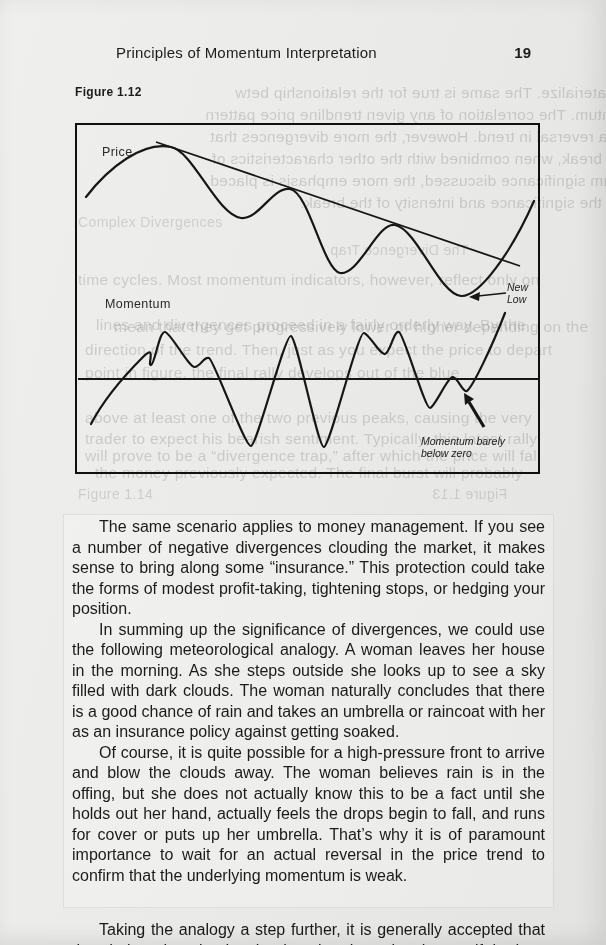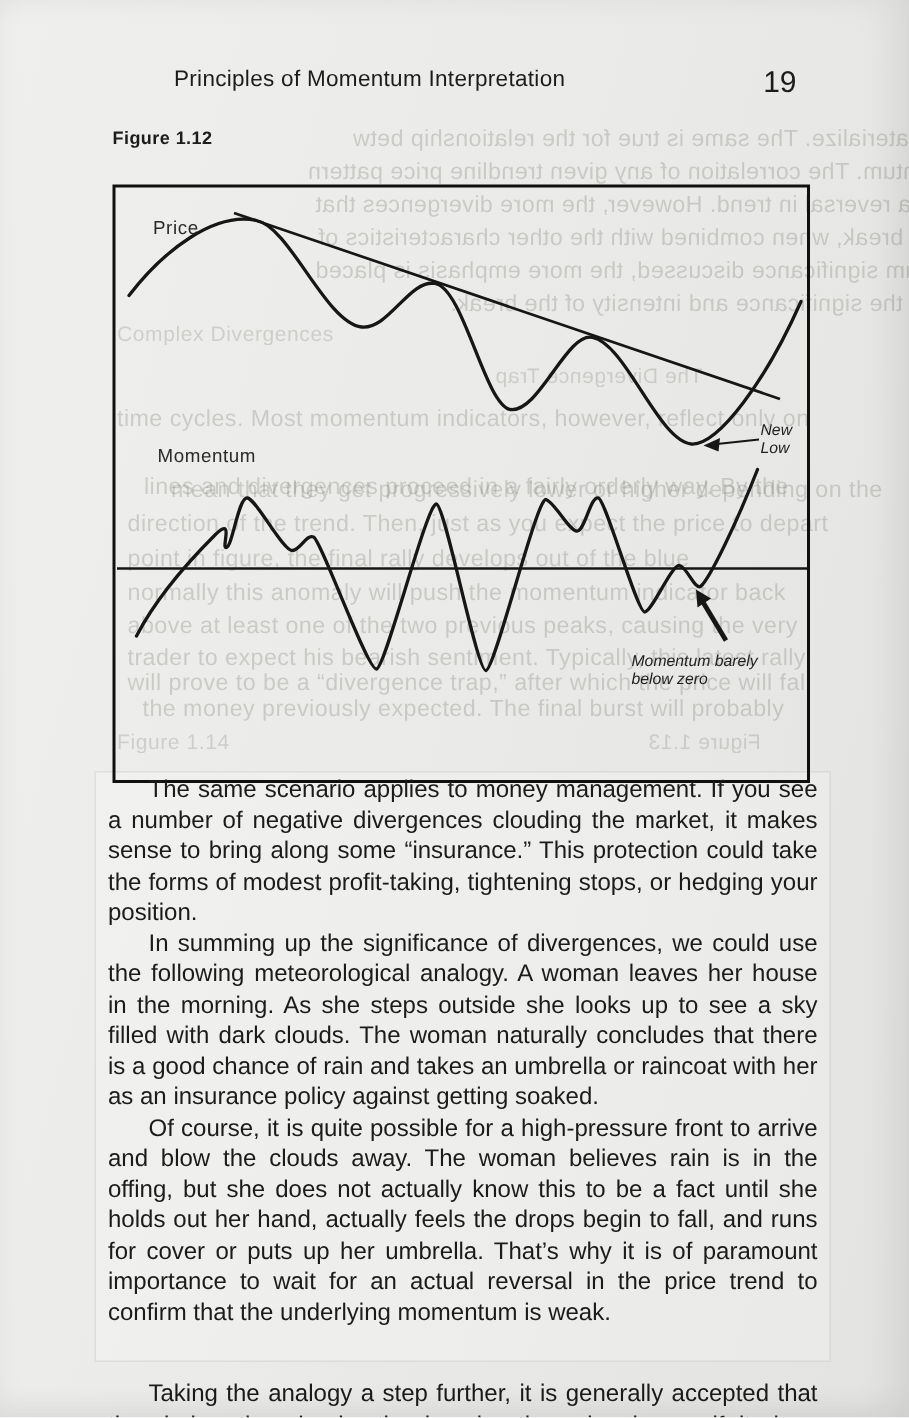--- a/index.html
+++ b/index.html
@@ -19,25 +19,25 @@
     color:#7d7d78; opacity:0.30; letter-spacing:0.3px;
   }
   .ghost.gbold{font-weight:normal; font-size:14px; opacity:0.27; letter-spacing:0.4px;}
   .ghost.mir{transform:scaleX(-1); display:inline-block;}
   .bleedbox{
     position:absolute; left:63px; top:514px; width:489px; height:392px;
     border:1px solid rgba(70,70,65,0.10); background:rgba(255,255,255,0.22);
   }
   
   .runhead{position:absolute; left:75px; top:44px; font-size:15px; letter-spacing:0.2px;margin-left:41px;}
-  .pagenum{position:absolute; top:44px; right:75px; font-size:20px; font-weight:normal;}
+  .pagenum{position:absolute; top:44px; right:75px; font-size:15px; font-weight:bold;}
   .figcap{position:absolute; left:75px; top:85px; font-size:12px; font-weight:bold; letter-spacing:0.3px;}
   
   .figure-box{
-    position:absolute; left:75px; top:123px; width:465px; height:399px;
+    position:absolute; left:75px; top:123px; width:465px; height:351px;
     border:2px solid #101010; box-sizing:border-box;
   }
   .figure-box svg{position:absolute; left:0; top:0;}
   .fb-label{position:absolute; font-size:12.5px; color:#2a2a2a; letter-spacing:0.4px;}
   .lbl-price{left:25px; top:20px;}
   .lbl-mom{left:28px; top:172px;}
   .fb-ann{position:absolute; font-size:10.5px; font-style:italic; color:#222; line-height:12px;}
   .ann-newlow{left:430px; top:156px;}
   .ann-barely{left:344px; top:310px; width:95px;}
   .s-curve{fill:none; stroke:#161616; stroke-width:2.2; stroke-linecap:round; stroke-linejoin:round;}
@@ -65,21 +65,20 @@
       <span class="ghost mir" style="left: 212px; top: 150px;">precede this break, when combined with the other characteristics of</span>
       <span class="ghost mir" style="left: 210px; top: 172px;">momentum significance discussed, the more emphasis is placed</span>
       <span class="ghost mir" style="left: 300px; top: 194px;">on the significance and intensity of the break.</span>
       <span class="ghost gbold" style="left: 78px; top: 214px;">Complex Divergences</span>
       <span class="ghost mir gbold" style="left: 330px; top: 242px;">The Divergence Trap</span>
       <span class="ghost" style="left: 78px; top: 271px;">time cycles. Most momentum indicators, however, reflect only on</span>
       <span class="ghost" style="left: 96px; top: 296px; margin-top: 20px;">lines and divergences proceed in a fairly orderly way. By the</span>
       <span class="ghost" style="left: 85px; top: 318px; margin-left: 29px;">mean that they get progressively lower or higher depending on the</span>
       <span class="ghost" style="left: 85px; top: 341px;">direction of the trend. Then, just as you expect the price to depart</span>
       <span class="ghost" style="left: 85px; top: 364px;">point in figure, the final rally develops out of the blue</span>
-      <span class="ghost" style="left: 85px; top: 387px;">normally this anomaly will push the momentum indicator back</span>
       <span class="ghost" style="left: 85px; top: 409px;">above at least one of the two previous peaks, causing the very</span>
       <span class="ghost" style="left: 85px; top: 430px;">trader to expect his bearish sentiment. Typically, this latest rally</span>
       <span class="ghost" style="left: 85px; top: 447px;">will prove to be a “divergence trap,” after which the price will fall</span>
       <span class="ghost" style="left: 95px; top: 464px;">the money previously expected. The final burst will probably</span>
       <span class="ghost gbold" style="left: 78px; top: 486px;">Figure 1.14</span>
       <span class="ghost mir gbold" style="left: 432px; top: 486px;">Figure 1.13</span>
     </div>
   <div class="bleedbox"></div>
 
   <div class="runhead">Principles of Momentum Interpretation</div>

